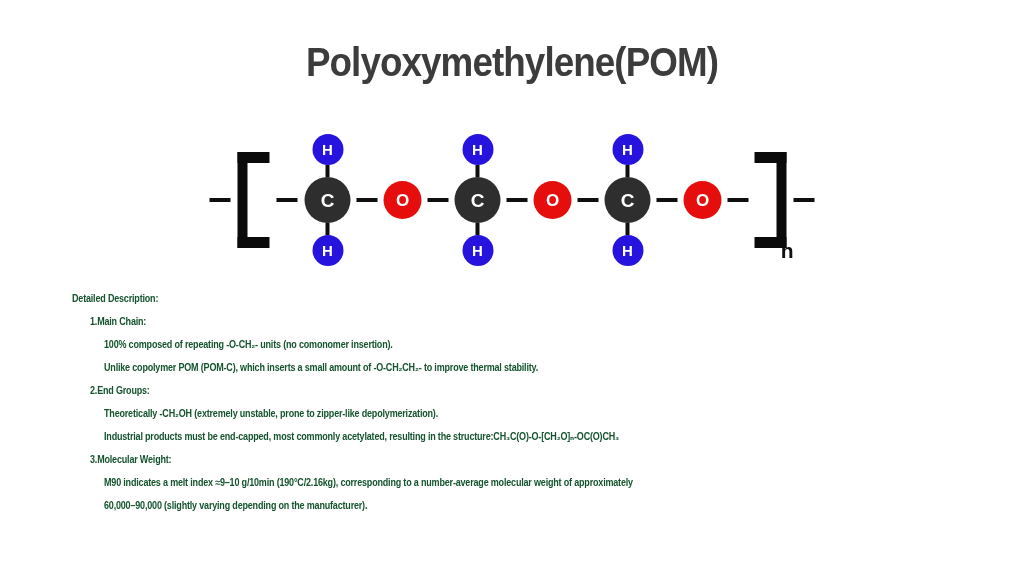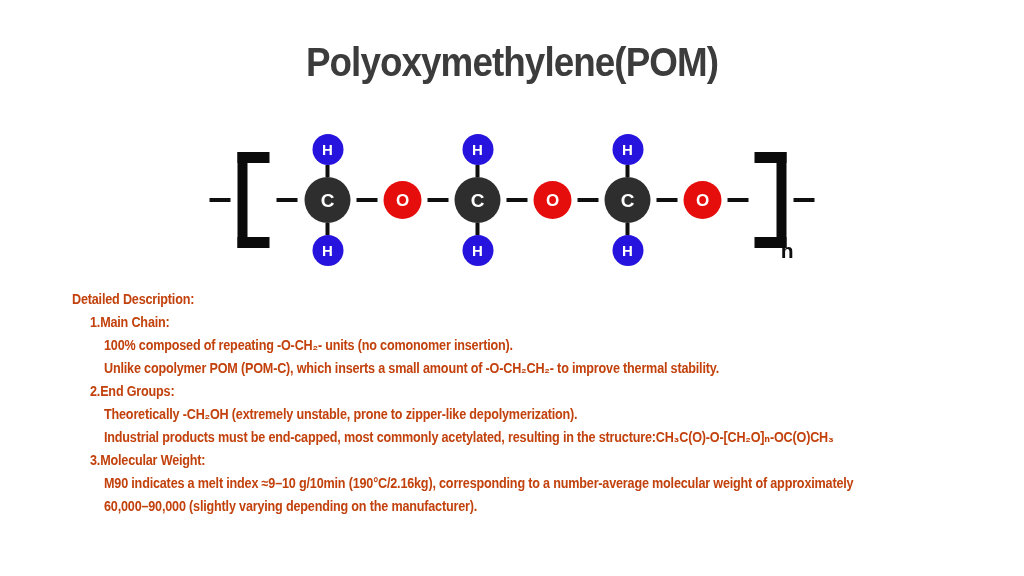--- a/index.html
+++ b/index.html
@@ -90,23 +90,23 @@
     display: flex;
     flex-direction: column;
     align-items: center;
     flex: 0 0 auto;
   }
 
   
   .desc {
     position: absolute;
     left: 72px; top: 292px;
-    color: #c2410c;
+    color: #14532d;
     font-weight: bold;
-    font-size: 14px;
+    font-size: 10px;
   }
   .desc .line {
     white-space: nowrap;
     line-height: 14px;
     margin-bottom: 9px;
     letter-spacing: -0.2px;
     transform: scaleX(0.9);
     transform-origin: 0 50%;
   }
   .desc .lvl2 { margin-left: 18px; }

